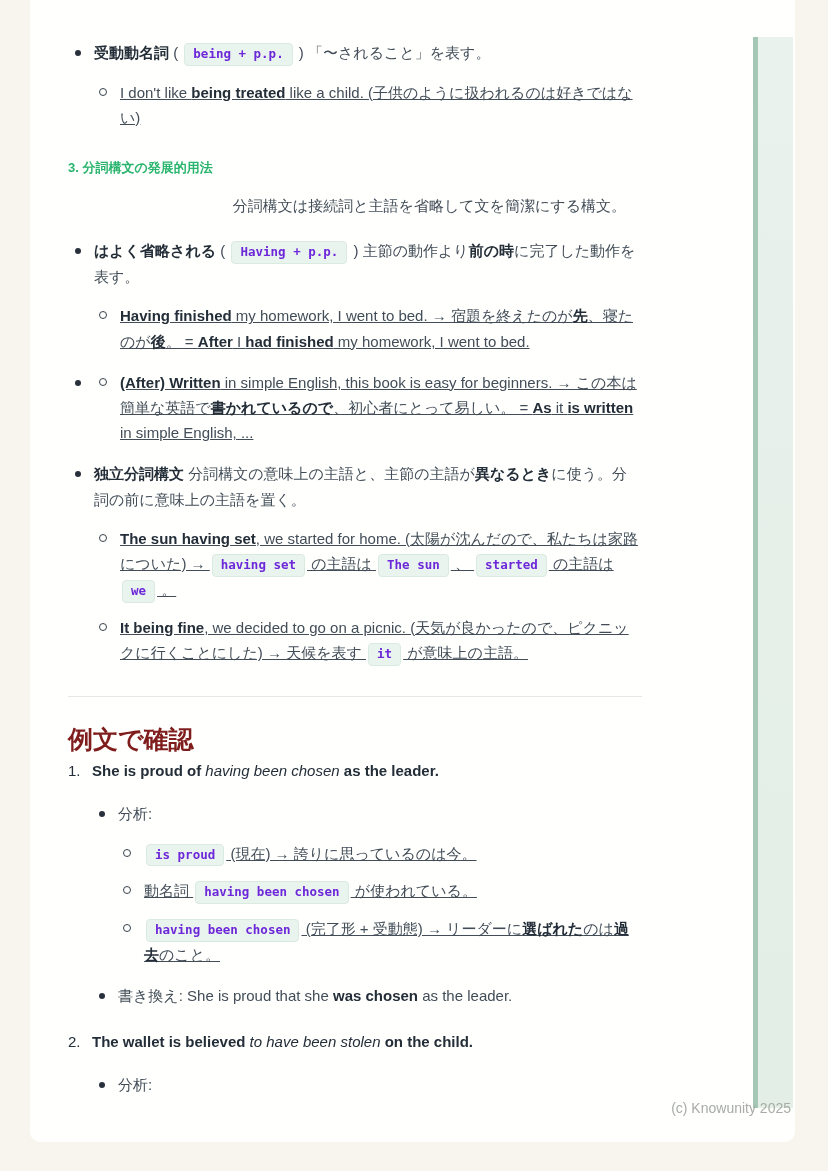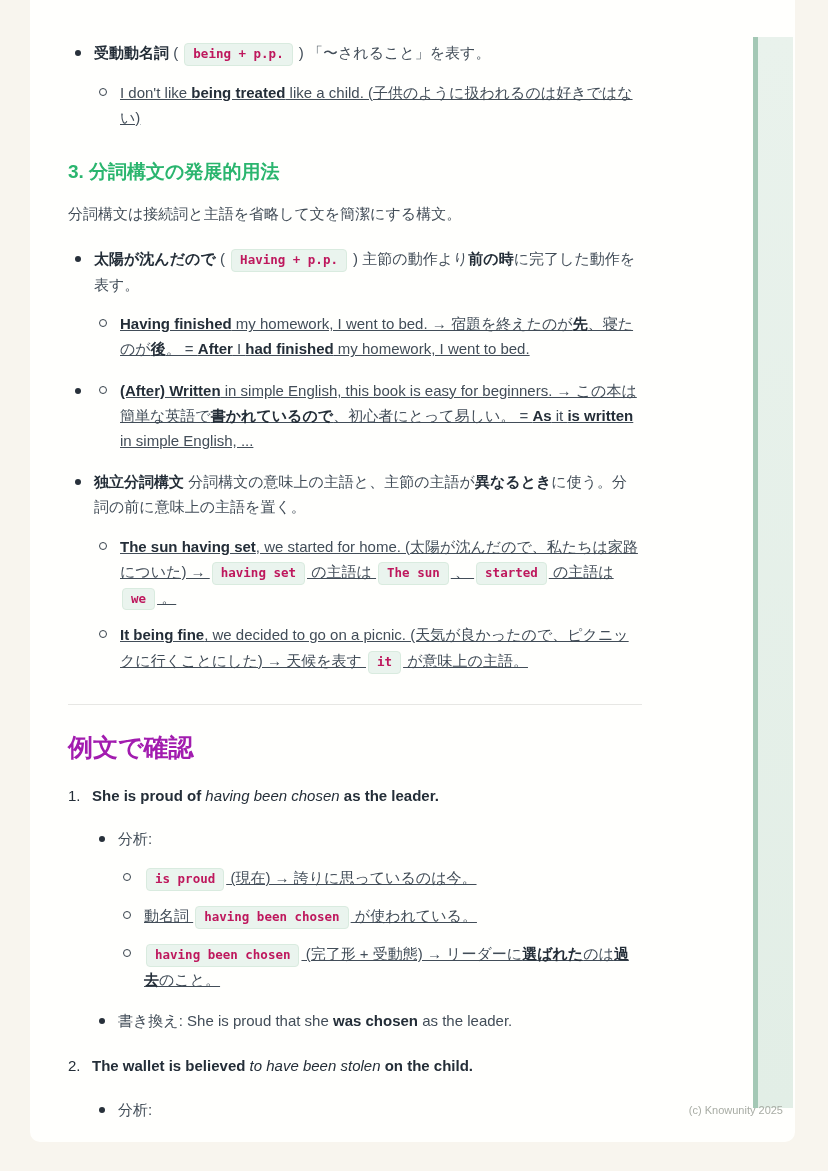--- a/index.html
+++ b/index.html
@@ -33,46 +33,46 @@
     width: 6px; height: 6px; border-radius: 50%; background: #28313b;
   }
   .l2 { margin-top: 14px; text-decoration: underline; }
   .l2 > li { position: relative; padding-left: 26px; margin-bottom: 12px; }
   .l2 > li::before {
     content: ""; position: absolute; left: 5px; top: 8px;
     width: 6px; height: 6px; border-radius: 50%;
     border: 1.5px solid #38424c; background: transparent;
   }
   h2.green {
-    color: #a21caf; font-size: 25px; font-weight: bold;
-    margin: 26px 0 20px; line-height: 1.3;
+    color: #7f1d1d; font-size: 25px; font-weight: bold;
+    margin: 26px 0 3px; line-height: 1.3;
   }
   h3.green {
-    color: #2ab56e; font-size: 19px; font-weight: bold;
+    color: #2ab56e; font-size: 13px; font-weight: bold;
     margin: 30px 0 16px; line-height: 1.3;
   }
-  p.body-par { margin: 0 0 20px; }
+  p.body-par { margin: 0 16px 20px; text-align: right; }
   hr.divider { border: none; border-top: 1px solid #e7e7e4; margin: 30px 0 0; }
   .ol-item { position: relative; padding-left: 24px; margin-bottom: 20px; }
   .ol-num { position: absolute; left: 0; top: 0; color: #242e38; }
   .ex-sub { margin-top: 18px; }
   
   .sx-t { color: #424d58; }
   .sx-b { color: #242e38; font-weight: bold; }
   .sx-i { color: #242e38; font-style: italic; }
   .sx-c {
     font-family: "DejaVu Sans Mono", "Liberation Mono", monospace;
-    font-size: 12.5px; font-weight: bold; color: #be185d;
+    font-size: 12.5px; font-weight: bold; color: #6d28d9;
     background: #eaf4ee; border: 1px solid #d9ebdf; border-radius: 4px;
     padding: 2px 8px; margin: 0 2px; white-space: nowrap;
     display: inline-block; line-height: 1.35; vertical-align: baseline;
   }
   .watermark {
-    position: absolute; right: 12px; bottom: 26px; z-index: 3;
-    font-size: 11px; color: #a8aca4;
+    position: absolute; right: 4px; bottom: 26px; z-index: 3;
+    font-size: 14px; color: #a8aca4;
   }
 </style>
 </head>
 <body>
 
 <div class="page">
   <div class="strip"></div>
 
   <div class="content">
 
@@ -86,21 +86,21 @@
         </ul>
       </li>
     </ul>
 
     <h3 class="green">3. 分詞構文の発展的用法</h3>
 
     <p class="body-par">分詞構文は接続詞と主語を省略して文を簡潔にする構文。</p>
 
     <ul class="l1">
       <li>
-        <div><span class="sx-b">太陽が沈んだので</span><span class="sx-t"> ( </span><span class="sx-c">Having + p.p.</span><span class="sx-t"> ) 主節の動作より</span><span class="sx-b">前の時</span><span class="sx-t">に完了した動作を表す。</span></div>
+        <div><span class="sx-b">はよく省略される</span><span class="sx-t"> ( </span><span class="sx-c">Having + p.p.</span><span class="sx-t"> ) 主節の動作より</span><span class="sx-b">前の時</span><span class="sx-t">に完了した動作を表す。</span></div>
         <ul class="l2">
           <li>
             <div><span class="sx-b">Having finished</span><span class="sx-t"> my homework, I went to bed. → 宿題を終えたのが</span><span class="sx-b">先</span><span class="sx-t">、寝たのが</span><span class="sx-b">後</span><span class="sx-t">。 = </span><span class="sx-b">After</span><span class="sx-t"> I </span><span class="sx-b">had finished</span><span class="sx-t"> my homework, I went to bed.</span></div>
           </li>
         </ul>
       </li>
       <li>
         <ul class="l2">
           <li>
             <div><span class="sx-b">(After) Written</span><span class="sx-t"> in simple English, this book is easy for beginners. → この本は簡単な英語で</span><span class="sx-b">書かれているので</span><span class="sx-t">、初心者にとって易しい。 = </span><span class="sx-b">As</span><span class="sx-t"> it </span><span class="sx-b">is written</span><span class="sx-t"> in simple English, ...</span></div>

